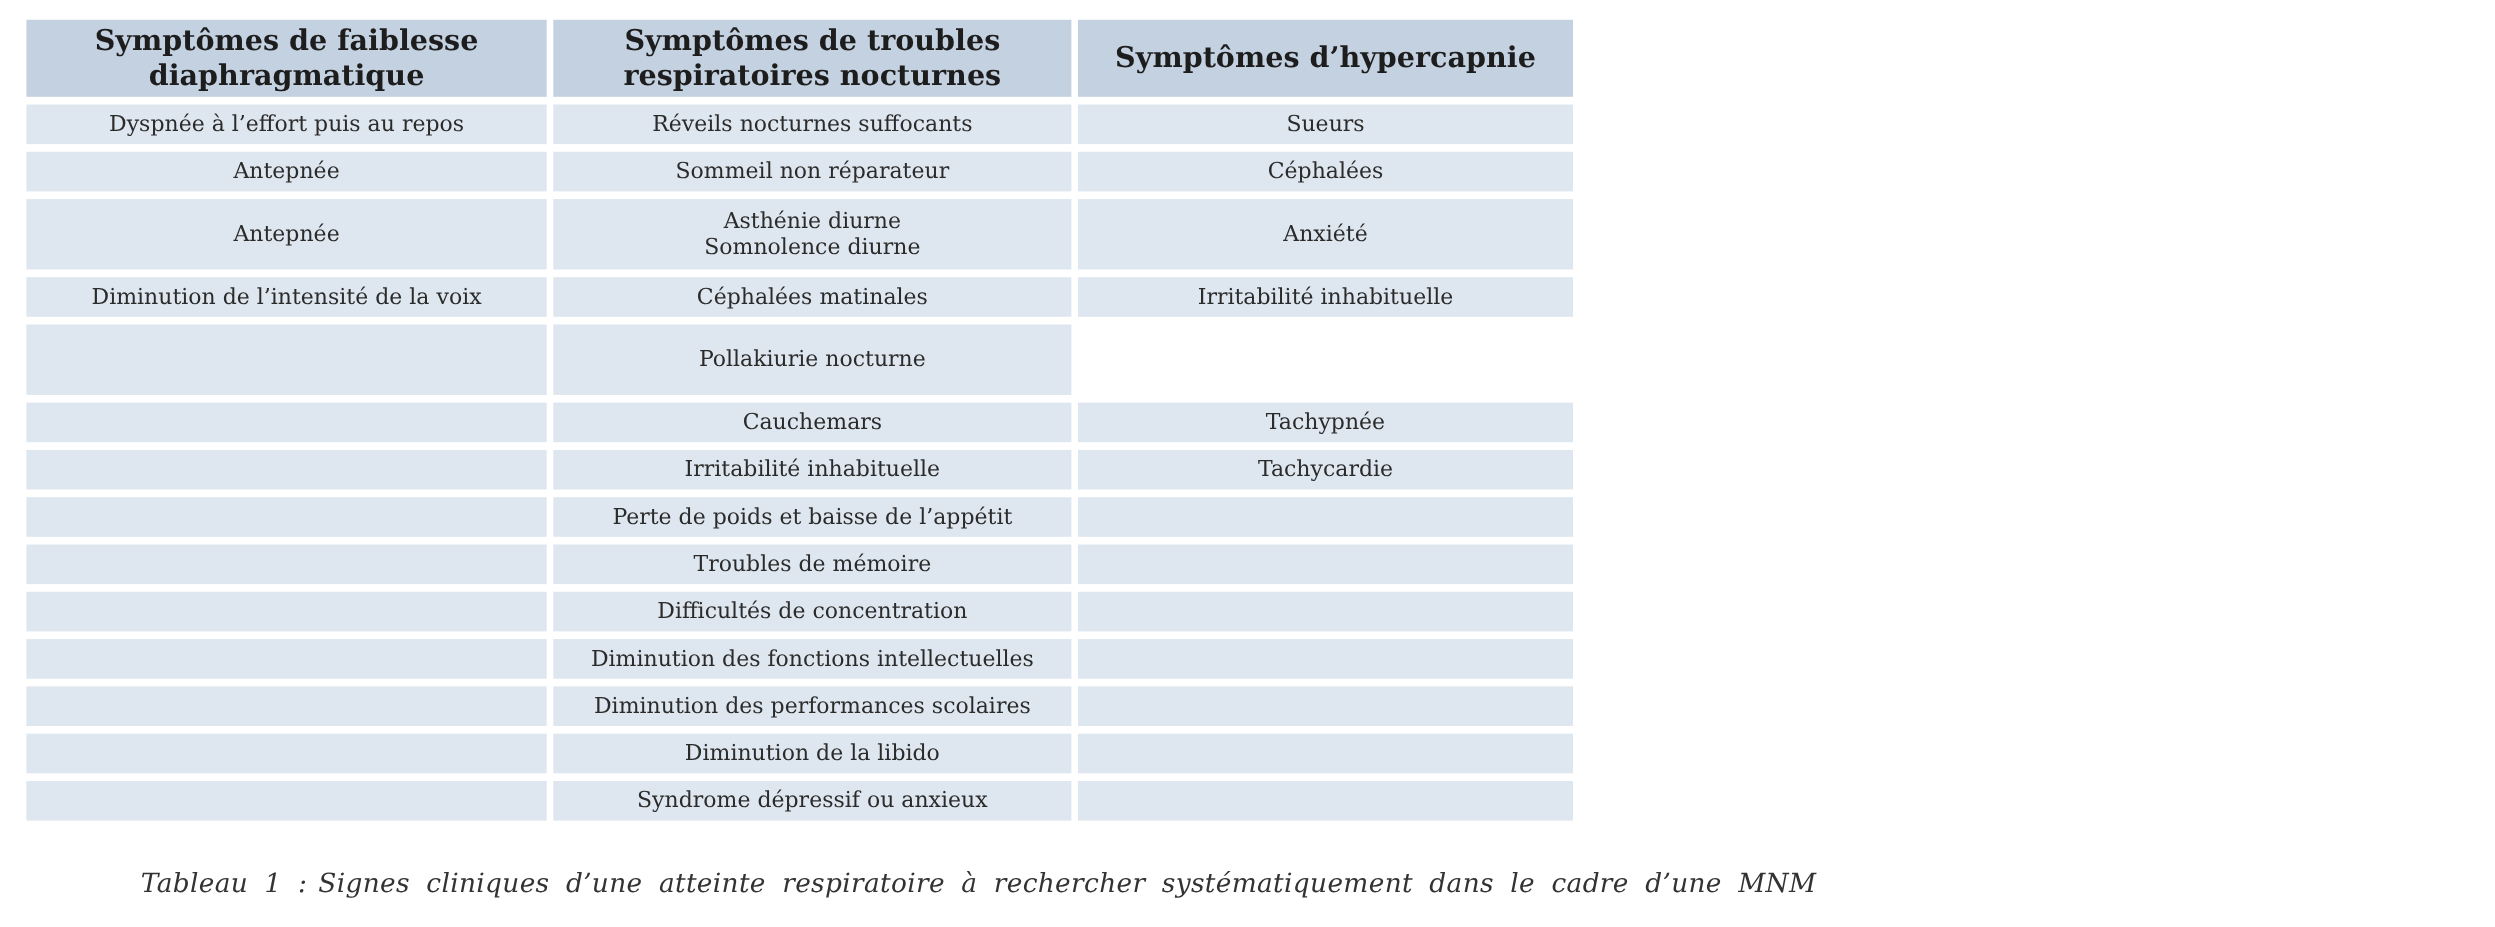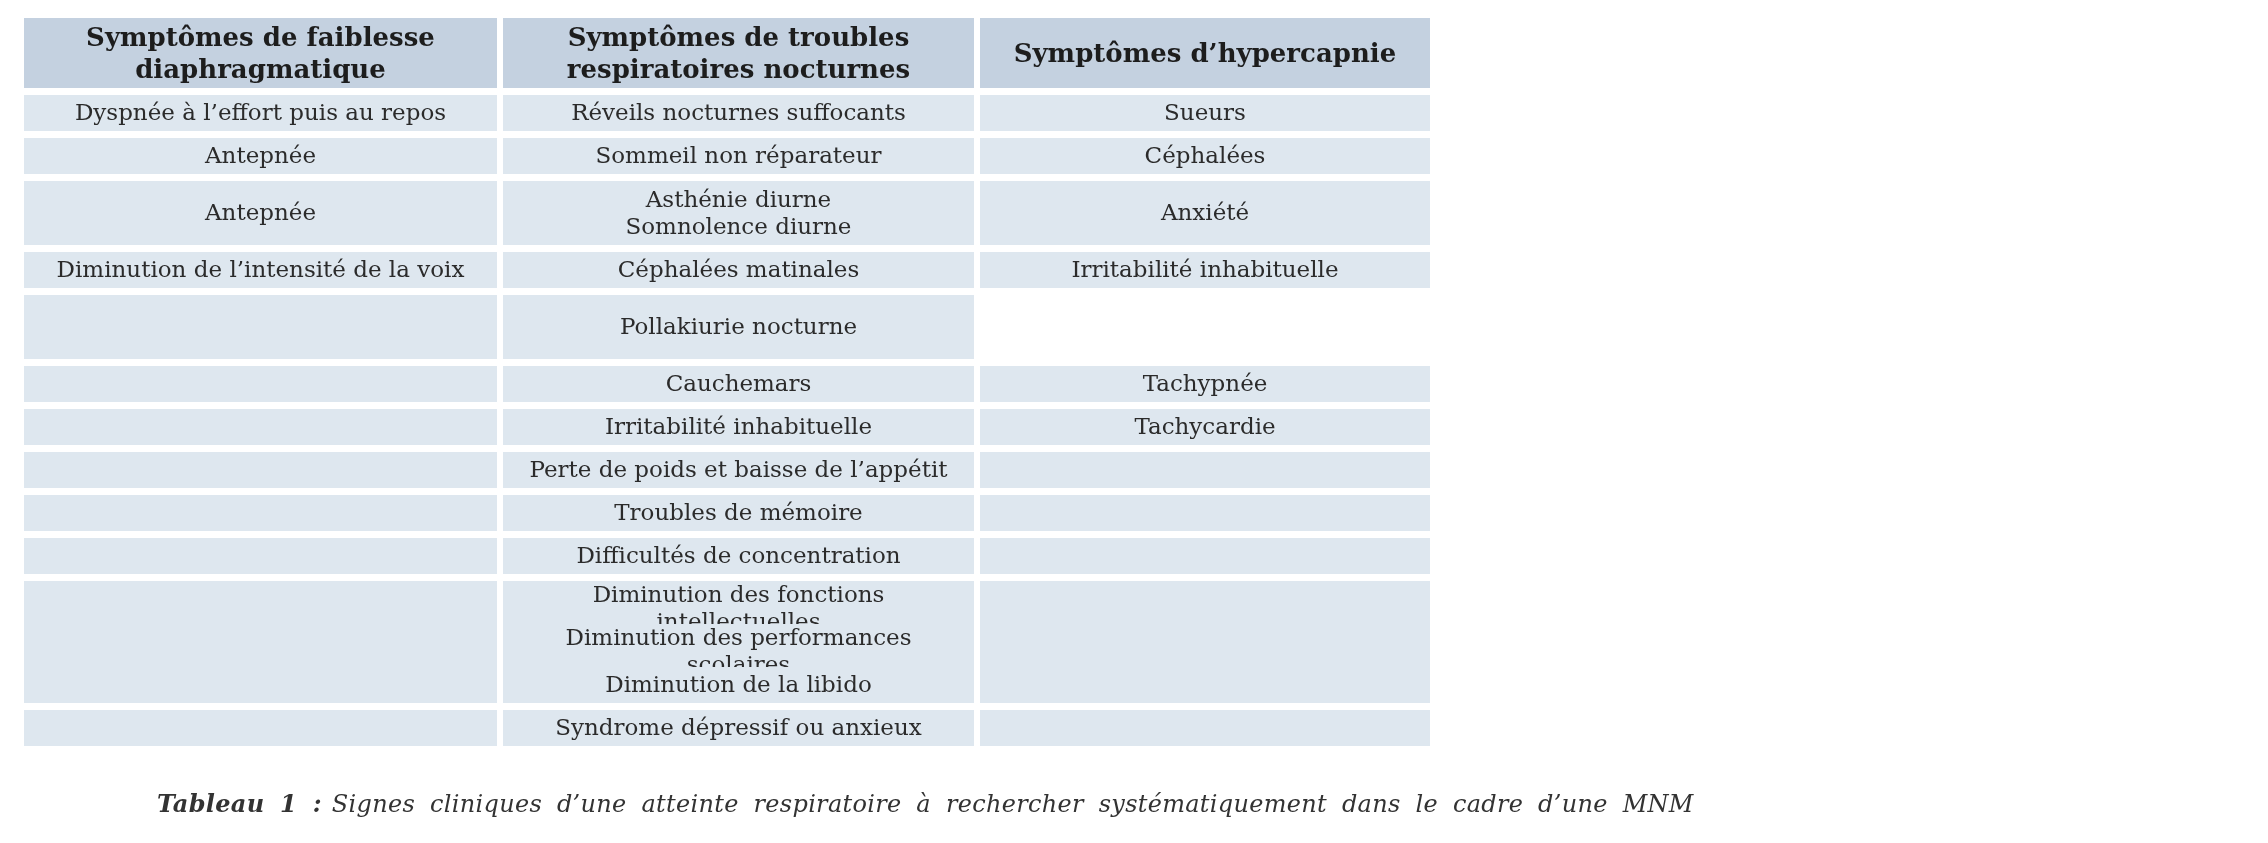--- a/index.html
+++ b/index.html
@@ -24,21 +24,21 @@
   }
   .trow.header-row { height: 70px; }
   .trow.tall { height: 64px; }
   .cell {
     background: #dee7ef;
     display: flex;
     align-items: center;
     justify-content: center;
     text-align: center;
     white-space: pre-line;
-    font-size: 23px;
+    font-size: 20px;
     line-height: 1.18;
     color: #2b2b2b;
     padding: 0 8px;
   }
   .header-row .cell {
     background: #c4d1e0;
     font-weight: bold;
     font-size: 26px;
     color: #1d1d1d;
     line-height: 1.25;
@@ -49,23 +49,22 @@
     top: 789px;
     width: 1290px;
     font-size: 24px;
     font-style: italic;
     color: #333333;
     word-spacing: 7px;
     letter-spacing: 0.3px;
     white-space: nowrap;
   }
   .caption .caption-label {
-    font-weight: bold;
+    font-weight: normal;
     margin-right: 10px;
-    margin-left: 29px;
   }
 </style>
 </head>
 <body>
 
 <div class="table">
 
   <div class="trow header-row">
     <div class="cell">Symptômes de faiblesse
 diaphragmatique</div>

